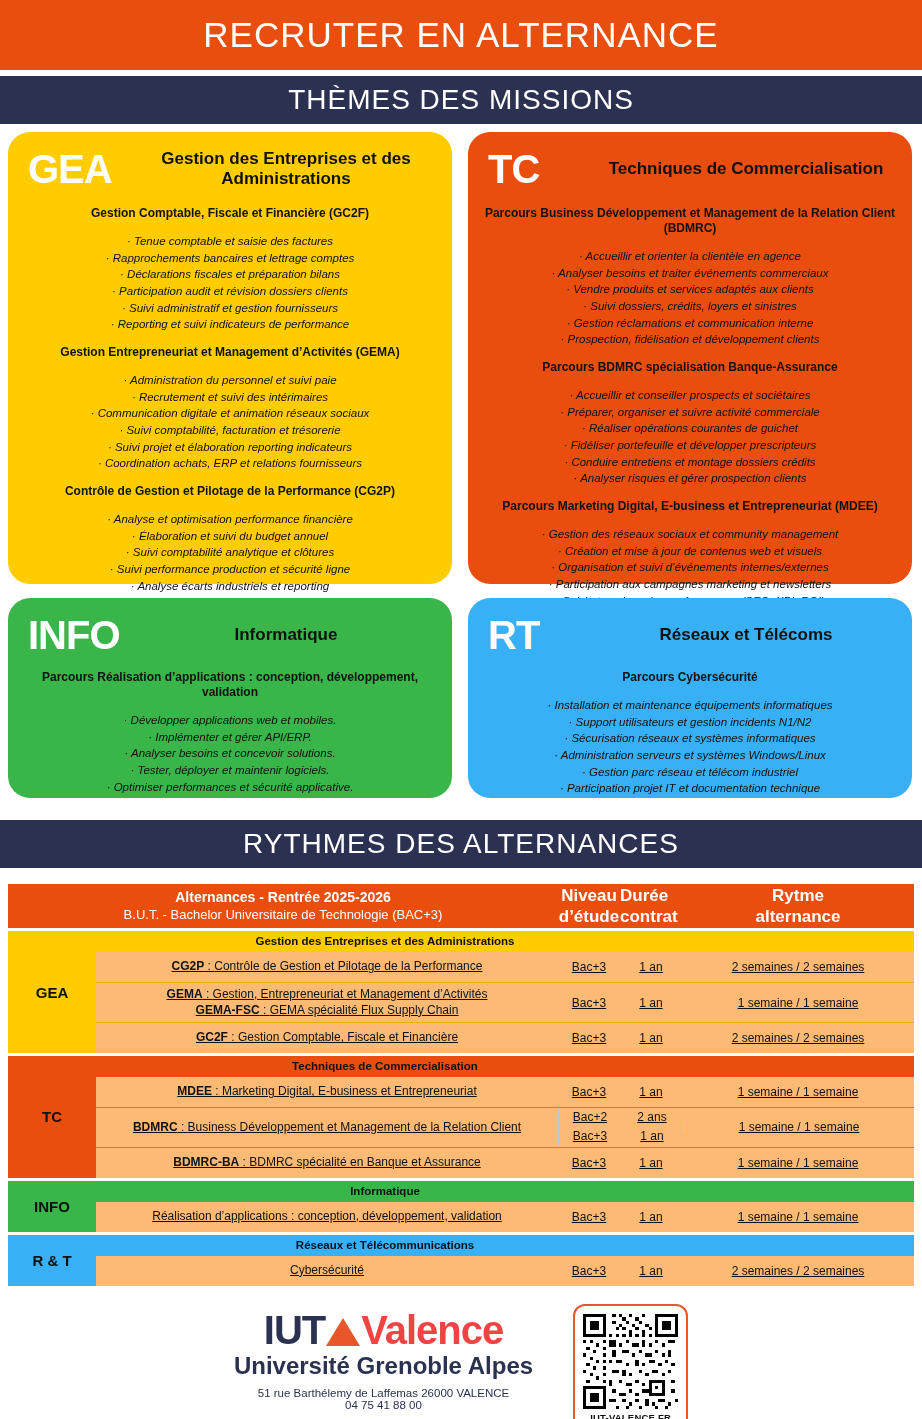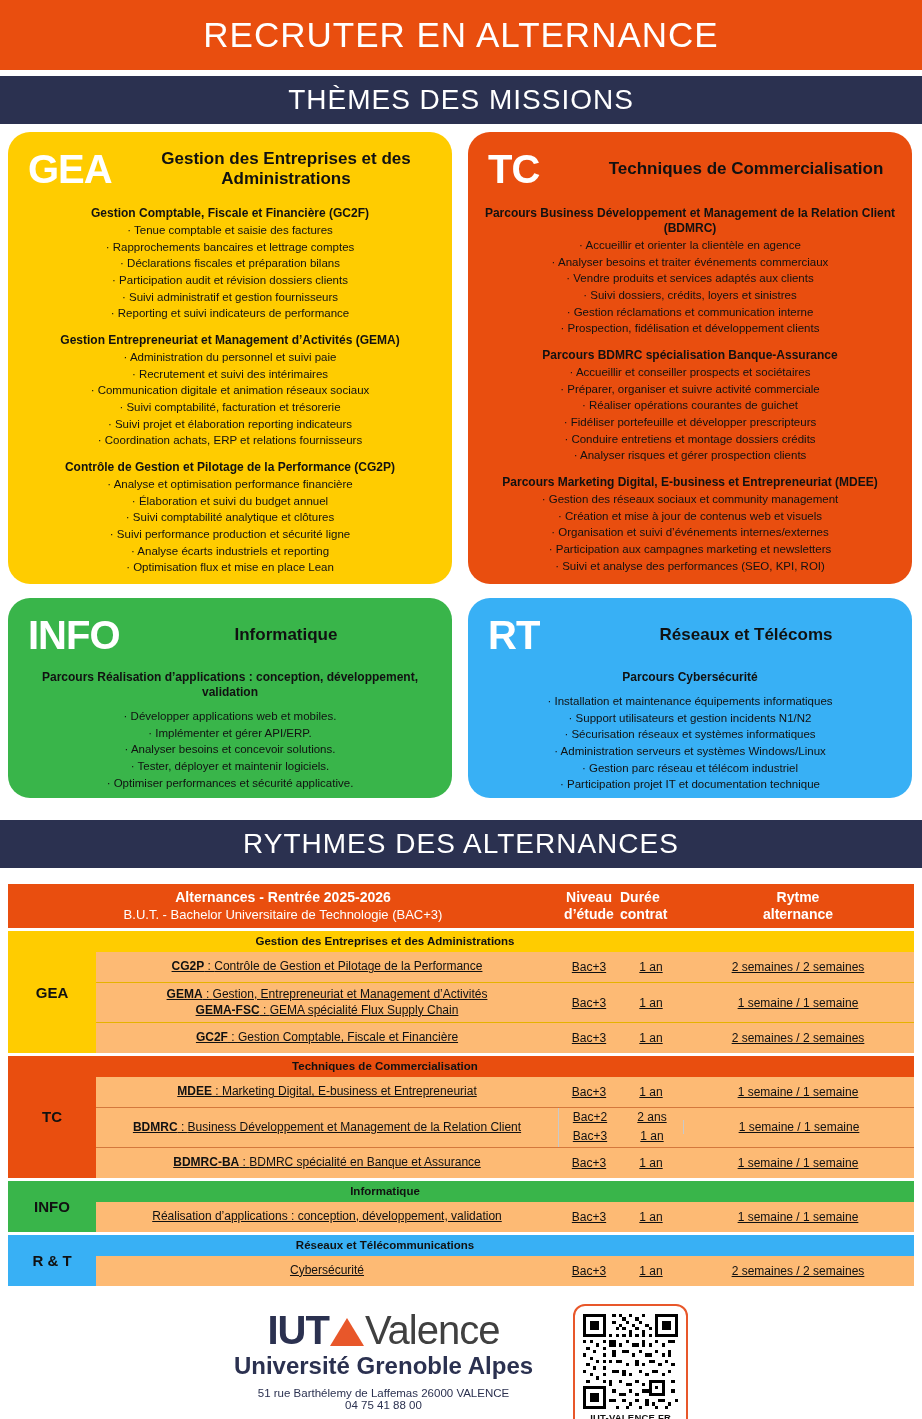--- a/index.html
+++ b/index.html
@@ -84,21 +84,21 @@
     margin-top:10px;
   }
   .blk{margin-bottom:11px;}
   .blk:last-child{margin-bottom:0;}
   .blk-title{
     font-weight:700;
     font-size:12px;
     line-height:1.25;
     margin-bottom:1px;
   }
-  .blk ul{list-style:none;margin:0;padding:0;}
+  .blk ul{list-style:none;margin:12px;padding:0;font-style:italic;}
   .blk li{white-space:nowrap;}
   .card-info .card-body,.card-rt .card-body{margin-top:8px;}
   .card-info .blk-title,.card-rt .blk-title{margin-bottom:8px;}
 
   
   .sched{
     margin:0 8px;
     width:906px;
     box-sizing:border-box;
     font-size:12px;
@@ -107,21 +107,21 @@
     background:#e94e0f;color:#fff;
     display:flex;align-items:center;
     height:44px;
   }
   .sched-head .hh-main{
     flex:0 0 550px;text-align:center;line-height:1.25;
   }
   .hh-main .l1{font-weight:700;font-size:14px;}
   .hh-main .l2{font-size:13px;font-weight:400;}
   .sched-head .hh-col{
-    text-align:center;font-weight:700;font-size:14px;line-height:1.25;
+    text-align:center;font-weight:700;font-size:17px;line-height:1.25;
   }
   .c-niveau{flex:0 0 62px;}
   .c-duree {flex:0 0 62px;text-align:left !important;}
   .c-rytme {flex:1 1 auto;}
 
   .grp{display:flex;margin-top:3px;}
   .grp-code{
     flex:0 0 88px;
     display:flex;align-items:center;justify-content:center;
     font-weight:700;font-size:15px;color:#111;
@@ -167,21 +167,21 @@
   
   .footer{
     display:flex;align-items:flex-start;justify-content:center;
     gap:40px;margin-top:18px;
   }
   .logo-wrap{text-align:center;padding-top:6px;}
   .logo-line1{
     font-size:40px;font-weight:700;letter-spacing:-1px;line-height:1;
     color:#2b3150;white-space:nowrap;
   }
-  .logo-line1 .val{color:#404040;font-weight:400;}
+  .logo-line1 .val{color:#ef4444;font-weight:700;}
   .logo-line1 .tri{
     display:inline-block;width:0;height:0;position:relative;top:2px;
     border-left:17px solid transparent;border-right:17px solid transparent;
     border-bottom:28px solid #e8572a;margin:0 1px;
   }
   .logo-line2{
     font-size:24px;font-weight:700;color:#2b3150;line-height:1.25;
     margin-top:1px;white-space:nowrap;
   }
   .logo-addr{font-size:11.5px;color:#2b3150;margin-top:6px;}

